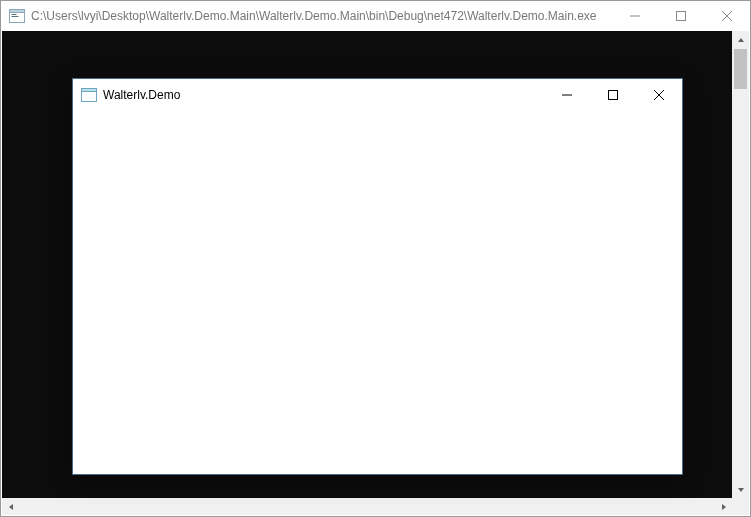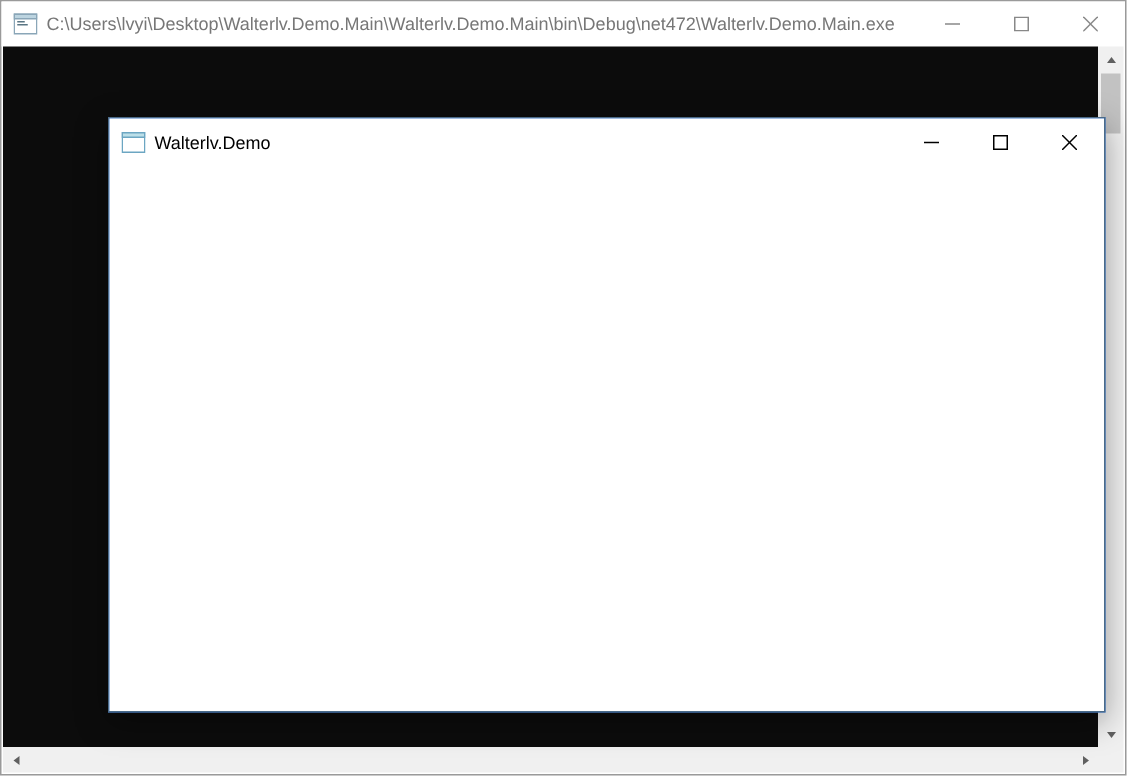--- a/index.html
+++ b/index.html
@@ -99,23 +99,23 @@
       position: absolute;
       left: 2px; right: 2px;
       top: 18px; height: 40px;
       background: #c2c2c2;
     }
     
     .inner-window {
       position: absolute;
       left: 71px;
       top: 77px;
-      width: 665px;
+      width: 611px;
       height: 397px;
-      background: #3b82f6;
+      background: #f0abfc;
       border: 1px solid #4a6a88;
       box-shadow: 0 6px 20px rgba(0,0,0,0.35);
     }
     .inner-titlebar {
       height: 31px;
       background: #fff;
       display: flex;
       align-items: center;
       padding-left: 8px;
       color: #000;

